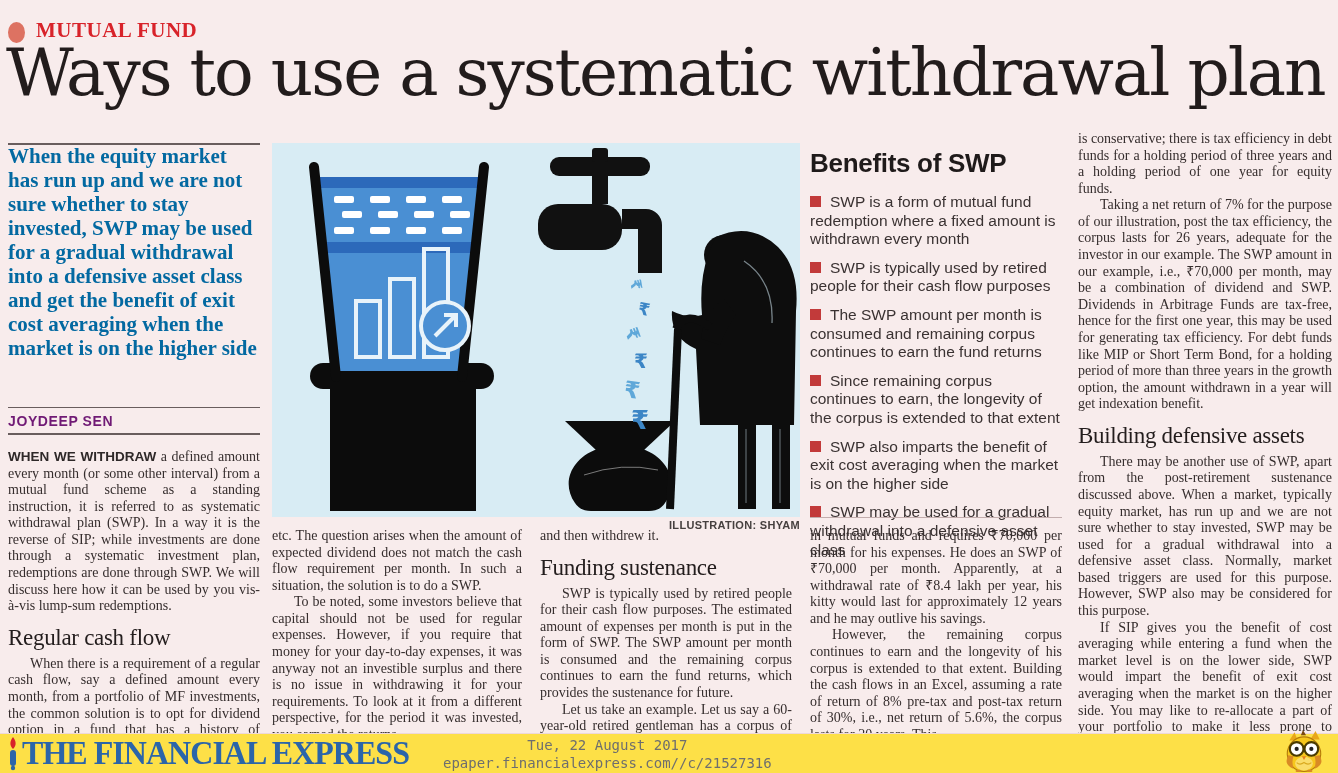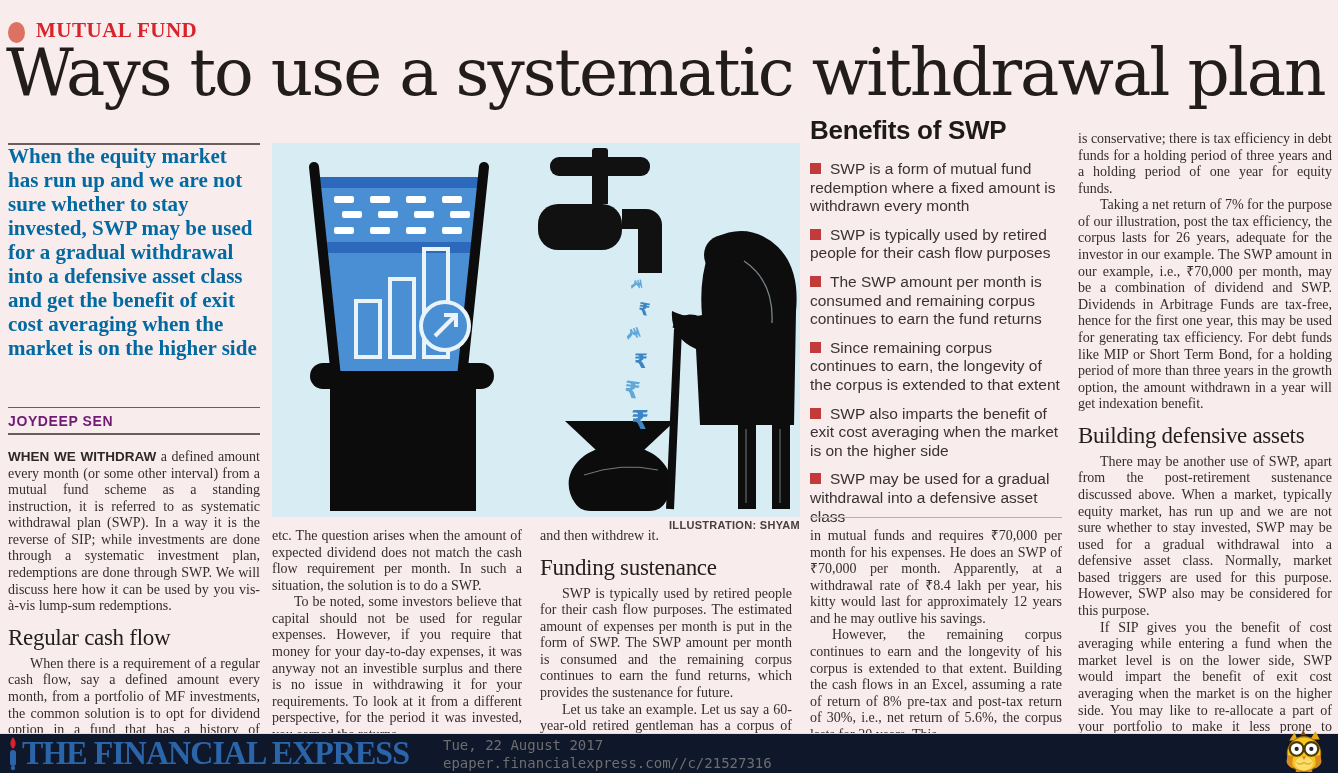--- a/index.html
+++ b/index.html
@@ -14,21 +14,21 @@
   .kicker{position:absolute;left:28px;top:0;font-family:Liberation Serif, serif;font-weight:bold;
     font-size:21px;letter-spacing:.5px;color:#d8232a;white-space:nowrap;}
   .headline{position:absolute;left:6px;top:38px;width:1330px;margin:0;
     font-family:"DejaVu Serif",serif;font-weight:500;font-size:66px;line-height:1.05;
     letter-spacing:-2px;color:#221c1c;white-space:nowrap;}
   
   .col{position:absolute;}
   .col1{left:8px;top:143px;width:252px;}
   .col2{left:272px;top:528px;width:250px;}
   .col3{left:540px;top:528px;width:252px;}
-  .col4head{left:810px;top:115px;width:252px;}
+  .col4head{left:810px;top:148px;width:252px;}
   .col4body{left:810px;top:528px;width:252px;}
   .col5{left:1078px;top:131px;width:254px;}
   .standfirst{border-top:2px solid #695d5d;
     font-weight:bold;font-size:21px;line-height:1.14;color:#0369a1;min-height:252px;}
   .byline{margin-top:10px;border-top:1px solid #695d5d;border-bottom:2px solid #695d5d;
     padding:5px 0 4px;font-family:"Liberation Sans",sans-serif;font-weight:bold;
     font-size:14px;letter-spacing:.6px;color:#701a75;}
   .body{font-size:14px;line-height:1.185;text-align:justify;margin:0;color:#352d2d;}
   .ind{text-indent:22px;}
   .leadin{font-family:"Liberation Sans",sans-serif;font-weight:bold;font-size:13.5px;color:#2e2828;}
@@ -45,28 +45,28 @@
   .illustration{position:absolute;left:272px;top:143px;width:528px;height:374px;margin:0;padding:0;}
   .illustration svg{display:block;width:100%;height:100%;}
   .rupee{position:absolute;font-family:"DejaVu Sans",sans-serif;font-weight:bold;line-height:1;}
   .credit{position:absolute;left:272px;top:519px;width:528px;text-align:right;
     font-family:"Liberation Sans",sans-serif;font-weight:bold;font-size:11px;
     letter-spacing:.3px;color:#46403f;}
   
   .author-credit{margin-top:16px;text-align:right;font-style:italic;font-weight:bold;
     font-size:14.5px;line-height:1.25;color:#352d2d;}
   
-  .footer{position:absolute;left:0;top:733px;width:1338px;height:40px;background:#0f172a;
+  .footer{position:absolute;left:0;top:733px;width:1338px;height:40px;background:#fde047;
     border-top:1px solid #eed8d8;}
   .pen-icon{position:absolute;left:6px;top:3px;}
   .fe-logo{position:absolute;left:22px;top:1px;font-family:"Liberation Serif",serif;font-weight:bold;
     font-size:33px;color:#2b65a9;letter-spacing:-1px;white-space:nowrap;
     transform:scaleX(.97);transform-origin:left center;}
   .epaper-meta{position:absolute;left:443px;top:3px;font-family:"DejaVu Sans Mono",monospace;
-    font-size:14px;line-height:1.25;color:#6e6e6e;white-space:nowrap;}
+    font-size:14px;line-height:1.25;color:#6e6e6e;white-space:nowrap;text-align:center;}
   .owl{position:absolute;left:1282px;top:-4px;width:44px;height:42px;cursor:pointer;}
 </style>
 </head>
 <body>
 
 <div class="kicker-row">
   <span class="kicker-dot"></span>
   <span class="kicker">MUTUAL FUND</span>
 </div>
 <h1 class="headline">Ways to use a systematic withdrawal plan</h1>

